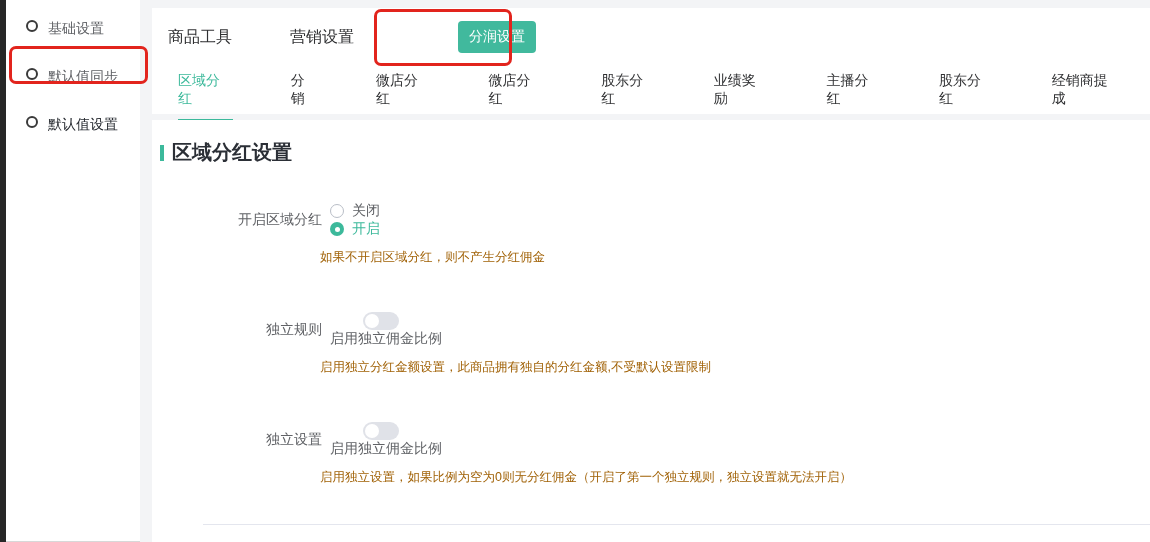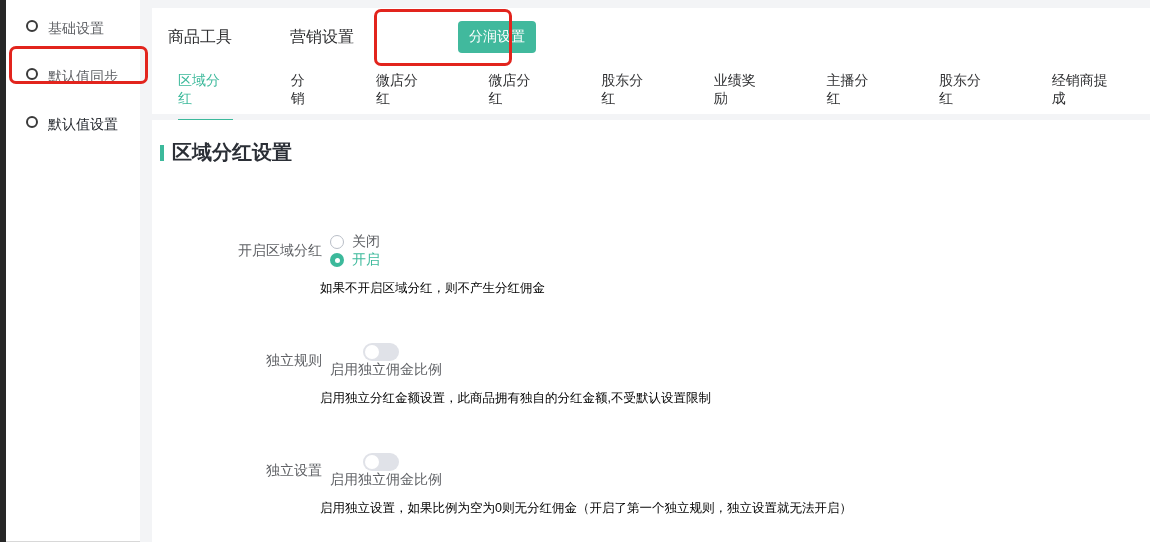--- a/index.html
+++ b/index.html
@@ -32,42 +32,42 @@
   .sub-tab.active { color:#3cb99b; border-bottom:2px solid #3cb99b; }
 
   .content-card { position:absolute; left:0; top:120px; width:998px; height:422px; background:#ffffff;
                   padding-top:19px; }
   .section-title { display:flex; align-items:center; margin-left:8px; }
   .section-title .bar { width:4px; height:16px; background:#3cb99b; margin-right:8px; }
   .section-title .txt { font-size:20px; font-weight:bold; color:#2b2f36; }
 
   .form { margin-top:0; }
   .form-row { display:flex; align-items:center; }
-  .form-row.first { margin-top:67px; }
+  .form-row.first { margin-top:36px; }
   .form-row.next { margin-top:46px; }
   .form-label { width:178px; text-align:right; font-size:14px; color:#606266; flex:none; padding-right:8px; }
   .controls { display:flex; align-items:center;flex-direction:column; }
 
   .radio-opt { display:flex; align-items:center; cursor:pointer; margin-right:34px; }
   .radio-off { width:14px; height:14px; border:1px solid #b9bec7; border-radius:50%; background:#fff;
                margin-right:8px; }
   .radio-on { width:14px; height:14px; border-radius:50%; background:#3cb99b; margin-right:8px;
               position:relative; }
   .radio-on::after { content:""; position:absolute; left:4.5px; top:4.5px; width:5px; height:5px;
                      background:#fff; border-radius:50%; }
   .radio-text { font-size:14px; color:#606266; }
   .radio-text.on { color:#3cb99b; }
 
   .toggle { width:36px; height:18px; border-radius:9px; background:#e0e2e8; position:relative;
             cursor:pointer; margin-right:10px; flex:none; }
   .toggle .knob { position:absolute; left:2px; top:2px; width:14px; height:14px; border-radius:50%;
                   background:#ffffff; }
   .toggle-label { font-size:14px; color:#606266; }
 
-  .hint { margin-left:168px; margin-top:11px; font-size:12.5px; color:#000000; }
+  .hint { margin-left:168px; margin-top:11px; font-size:12.5px; color:#a16207; }
 
   .divider { border-top:1px solid #e4e6ee; margin-left:51px; margin-top:38px; width:947px; }
 
   
   .anno { position:absolute; border:3px solid #e2241d; border-radius:7px; pointer-events:none; }
   .anno-sidebar { left:9px; top:46px; width:139px; height:38px; }
   .anno-tab { left:374px; top:9px; width:138px; height:57px; }
 </style>
 </head>
 <body>

